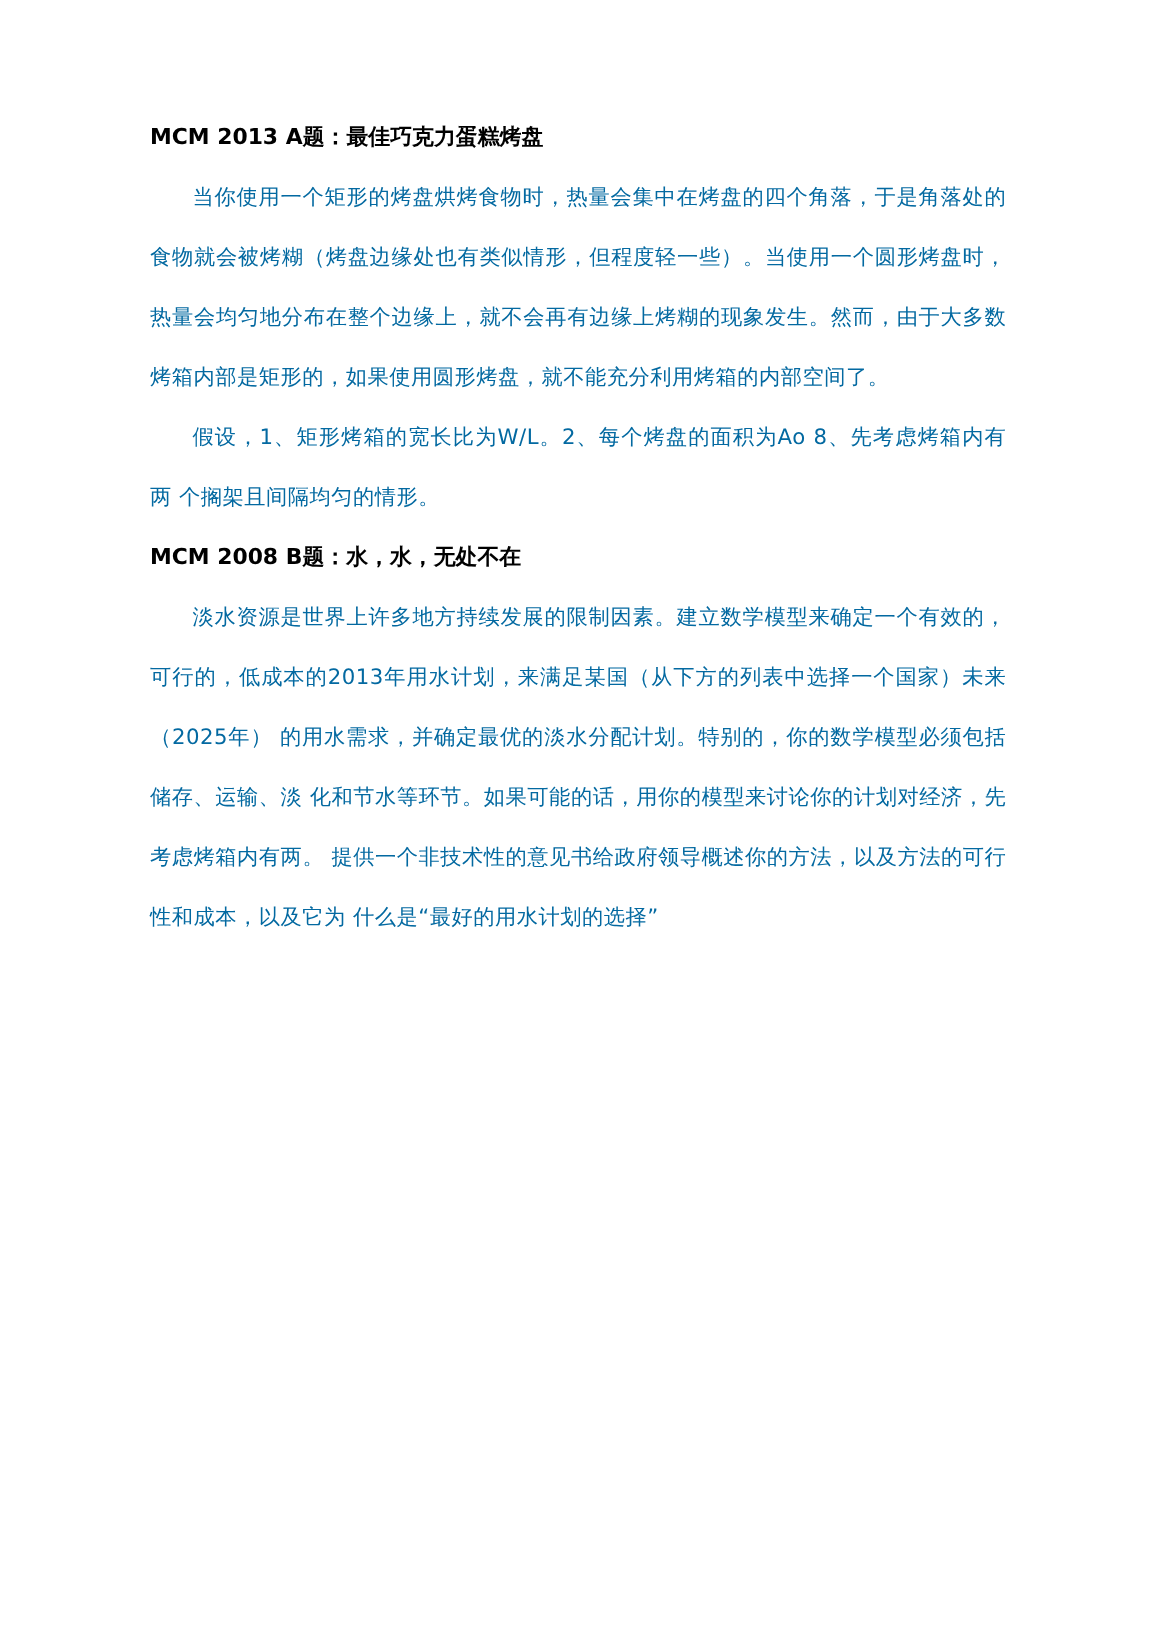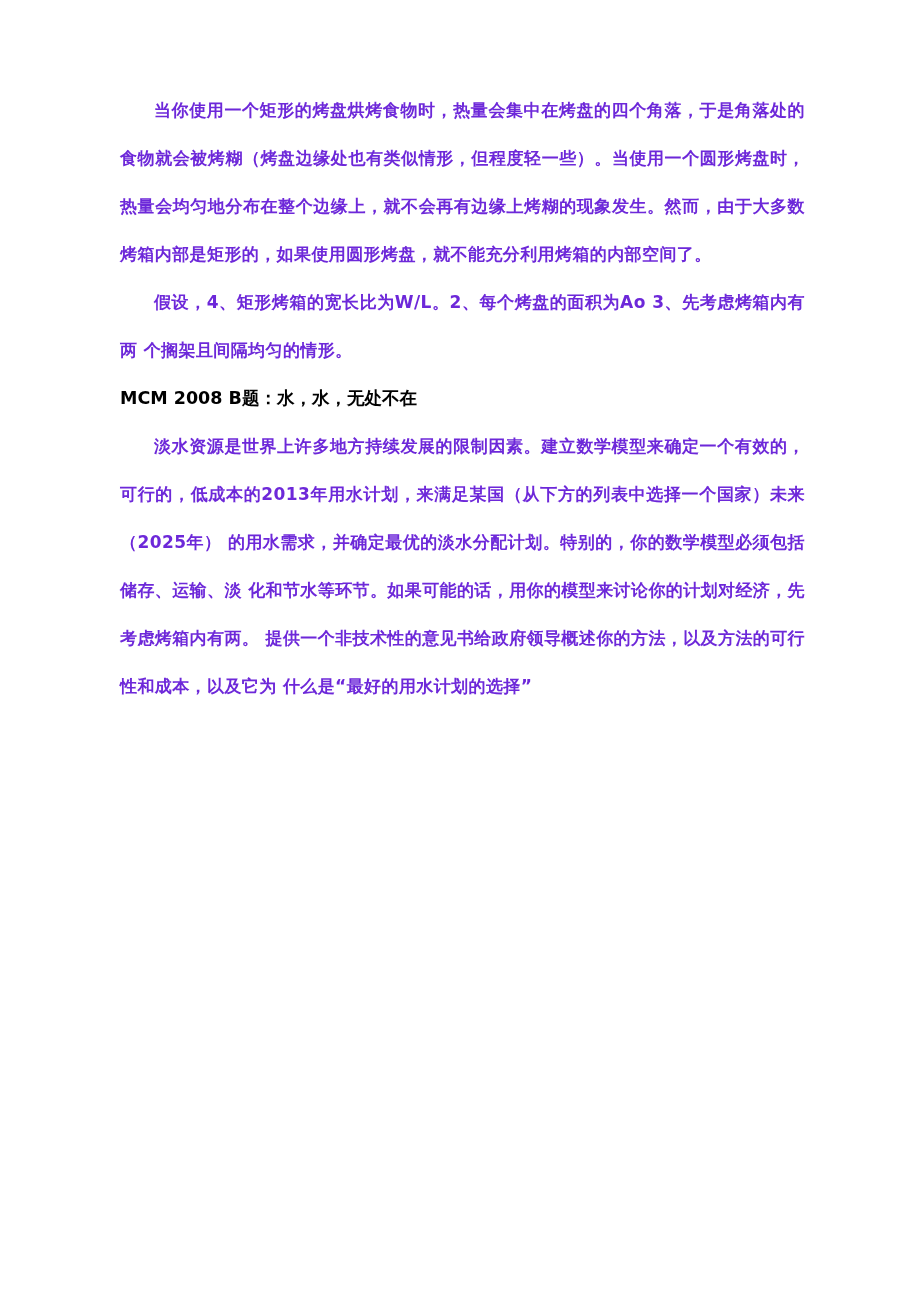--- a/index.html
+++ b/index.html
@@ -24,40 +24,41 @@
     .heading {
       font-size: 17.5px;
       font-weight: 700;
       line-height: 48px;
       color: #000000;
       text-align: left;
       text-indent: 0;
     }
     .para {
       font-size: 17px;
-      font-weight: 700;
+      font-weight: 400;
       line-height: 48px;
-      color: #6d28d9;
+      color: #0369a1;
       text-align: justify;
       text-indent: 2em;
       letter-spacing: 0.4px;
       word-break: break-all;
     }
   </style>
 </head>
 <body>
 
 <div class="page">
   <div class="content">
 
+    <h2 class="heading">MCM 2013 A题：最佳巧克力蛋糕烤盘</h2>
 
     <p class="para">当你使用一个矩形的烤盘烘烤食物时，热量会集中在烤盘的四个角落，于是角落处的食物就会被烤糊（烤盘边缘处也有类似情形，但程度轻一些）。当使用一个圆形烤盘时，热量会均匀地分布在整个边缘上，就不会再有边缘上烤糊的现象发生。然而，由于大多数烤箱内部是矩形的，如果使用圆形烤盘，就不能充分利用烤箱的内部空间了。</p>
 
 
-    <p class="para">假设，4、矩形烤箱的宽长比为W/L。2、每个烤盘的面积为Ao 3、先考虑烤箱内有两 个搁架且间隔均匀的情形。</p>
+    <p class="para">假设，1、矩形烤箱的宽长比为W/L。2、每个烤盘的面积为Ao 8、先考虑烤箱内有两 个搁架且间隔均匀的情形。</p>
 
 
 
     <h2 class="heading">MCM 2008 B题：水，水，无处不在</h2>
 
     <p class="para">淡水资源是世界上许多地方持续发展的限制因素。建立数学模型来确定一个有效的，可行的，低成本的2013年用水计划，来满足某国（从下方的列表中选择一个国家）未来（2025年）  的用水需求，并确定最优的淡水分配计划。特别的，你的数学模型必须包括储存、运输、淡  化和节水等环节。如果可能的话，用你的模型来讨论你的计划对经济，先考虑烤箱内有两。  提供一个非技术性的意见书给政府领导概述你的方法，以及方法的可行性和成本，以及它为 什么是“最好的用水计划的选择”</p>
 
   </div>
 </div>
 

